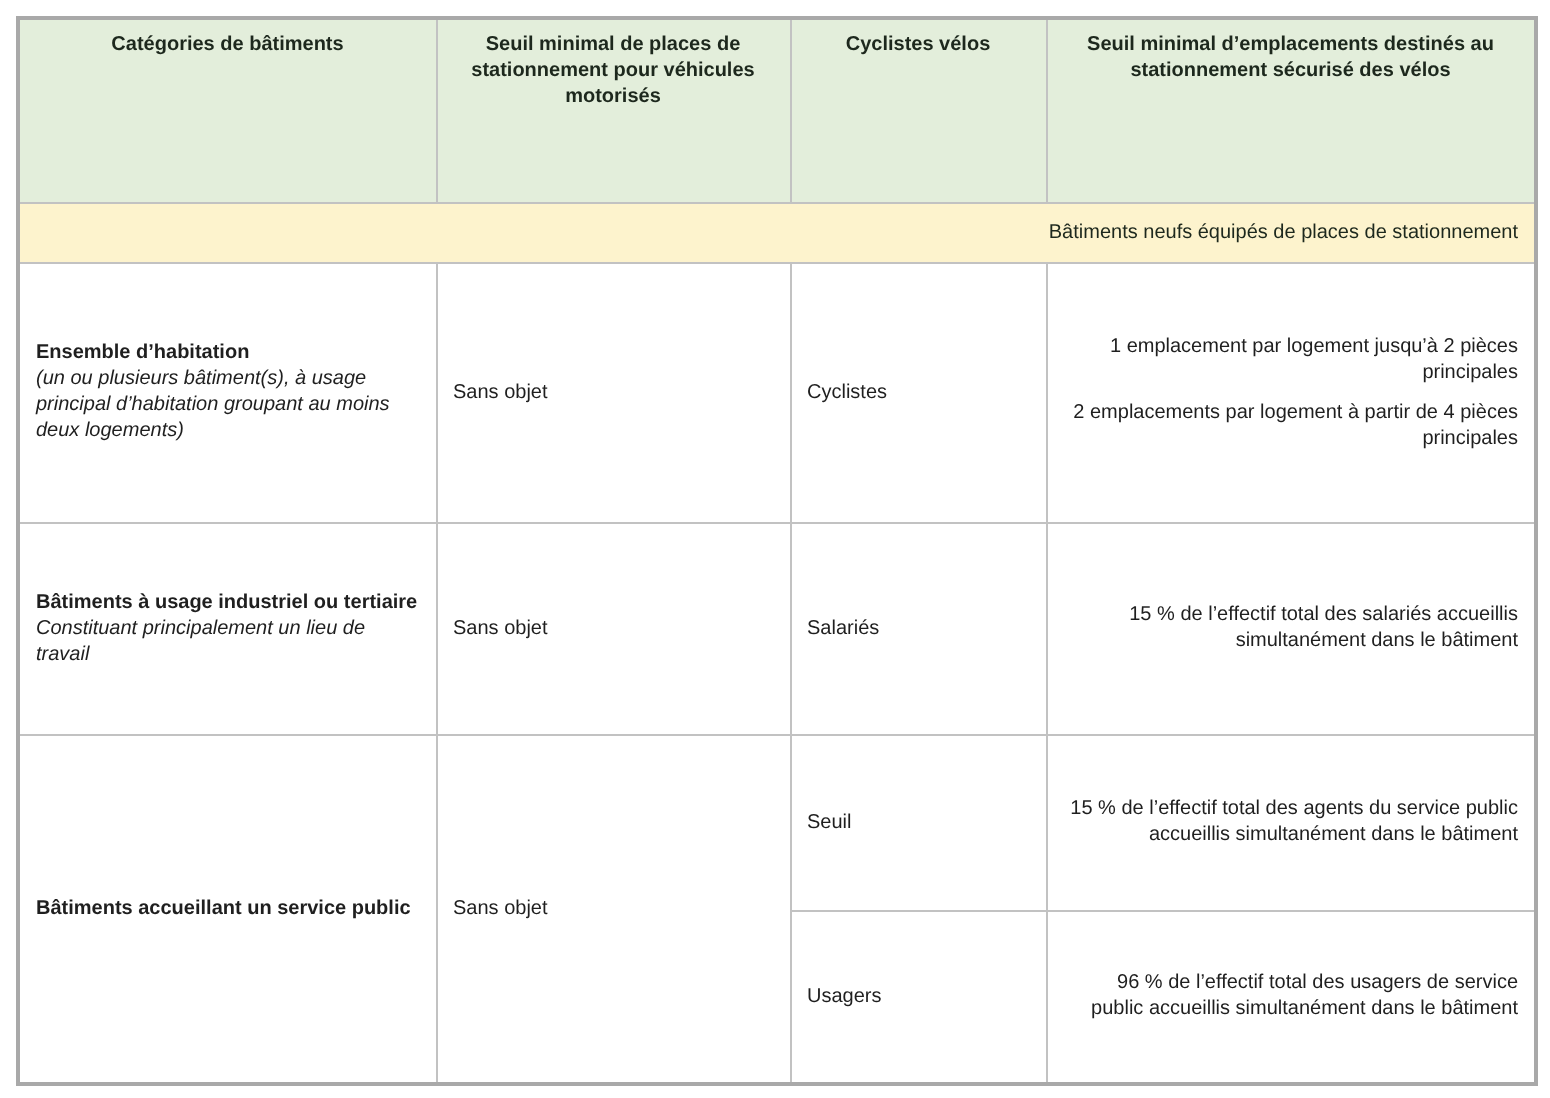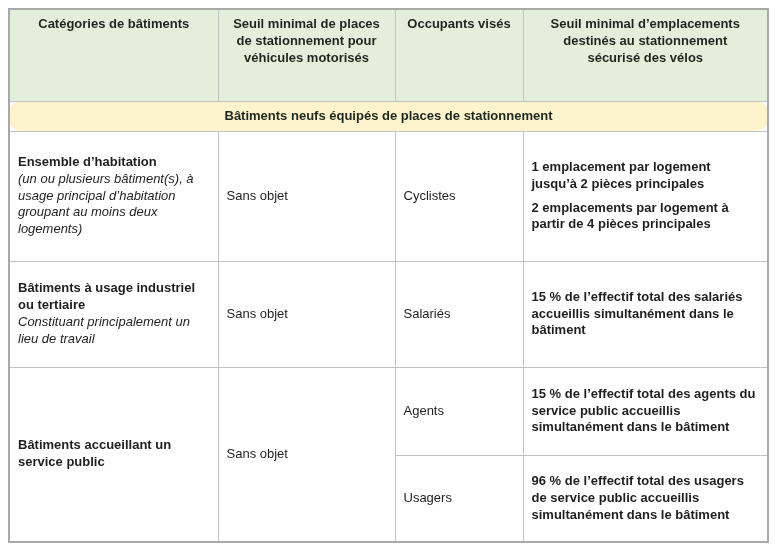--- a/index.html
+++ b/index.html
@@ -22,21 +22,21 @@
     width:759px;table-layout:fixed;
     border-collapse:collapse;
     border:2px solid var(--outer-border);
   }
   col.c1{width:209px}
   col.c2{width:177px}
   col.c3{width:128px}
   col.c4{width:245px}
   th,td{
     border:1px solid var(--border);
-    font-size:13px;line-height:1.3;
+    font-size:10px;line-height:1.3;
     padding:4px 8px;
     vertical-align:middle;
     overflow:hidden;
     margin-left:13px;
   }
   thead th{
     background:var(--header-bg);
     color:var(--header-text);
     font-weight:bold;
     text-align:center;
@@ -46,29 +46,28 @@
   .hdr-constrain{max-width:212px;margin:0 auto;text-align:center;}
   tr.r-head{height:92px}
   tr.r-section{height:30px}
   tr.r-1{height:130px}
   tr.r-2{height:106px}
   tr.r-3a{height:88px}
   tr.r-3b{height:87px}
   td.section{
     background:var(--section-bg);
     color:var(--header-text);
-    font-weight:bold;
-    text-align:center;
-    border-radius:12px;
+    font-weight:normal;
+    text-align:right;
   }
   td.cat{text-align:left;}
   td.cat .cat-name{font-weight:bold;}
   td.cat .cat-desc{font-style:italic;}
   td.center{text-align:left;}
-  td.threshold{text-align:left;font-weight:bold;}
+  td.threshold{text-align:right;}
   td.threshold p{margin:0;}
   td.threshold p + p{margin-top:7px;}
 </style>
 </head>
 <body>
 
 <table class="req">
   <colgroup>
     <col class="c1">
       <col class="c2">
@@ -77,21 +76,21 @@
   </colgroup>
   <thead>
     <tr class="r-head">
       <th>
         <div>Catégories de bâtiments</div>
       </th>
       <th>
         <div>Seuil minimal de places de stationnement pour véhicules motorisés</div>
       </th>
       <th>
-        <div>Occupants visés</div>
+        <div>Cyclistes vélos</div>
       </th>
       <th>
         <div class="hdr-constrain">Seuil minimal d’emplacements destinés au stationnement sécurisé des vélos</div>
       </th>
     </tr>
   </thead>
   <tbody>
     <tr class="r-section">
       <td class="section" colspan="4">Bâtiments neufs équipés de places de stationnement</td>
     </tr>
@@ -117,21 +116,21 @@
       <td class="center">Sans objet</td>
       <td class="center">Salariés</td>
       <td class="threshold">15 % de l’effectif total des salariés accueillis simultanément dans le bâtiment</td>
     </tr>
 
     <tr class="r-3a">
       <td class="cat" rowspan="2">
         <div class="cat-name">Bâtiments accueillant un service public</div>
       </td>
       <td class="center" rowspan="2">Sans objet</td>
-      <td class="center">Agents</td>
+      <td class="center">Seuil</td>
       <td class="threshold">15 % de l’effectif total des agents du service public accueillis simultanément dans le bâtiment</td>
     </tr>
 
     <tr class="r-3b">
       <td class="center">Usagers</td>
       <td class="threshold">96 % de l’effectif total des usagers de service public accueillis simultanément dans le bâtiment</td>
     </tr>
   </tbody>
 </table>
 

